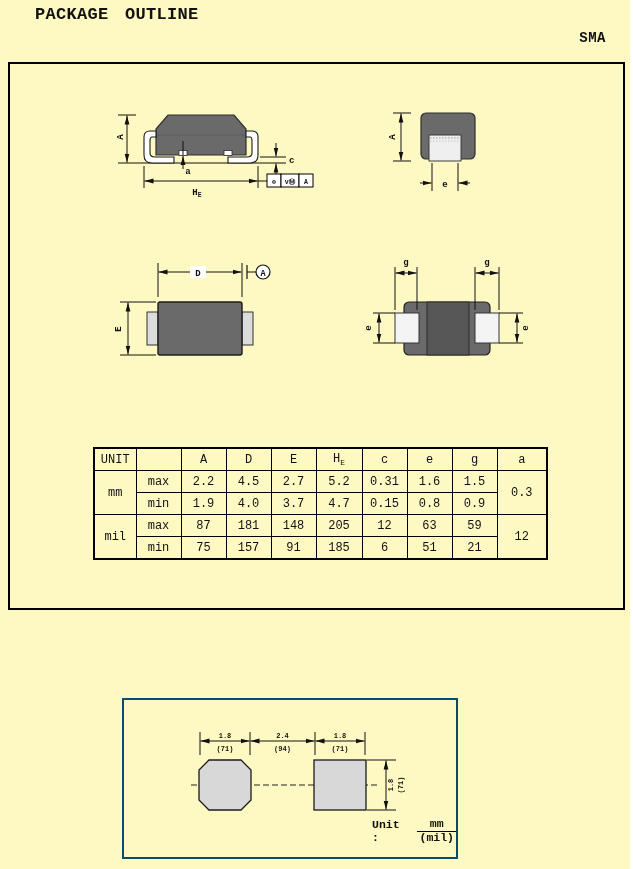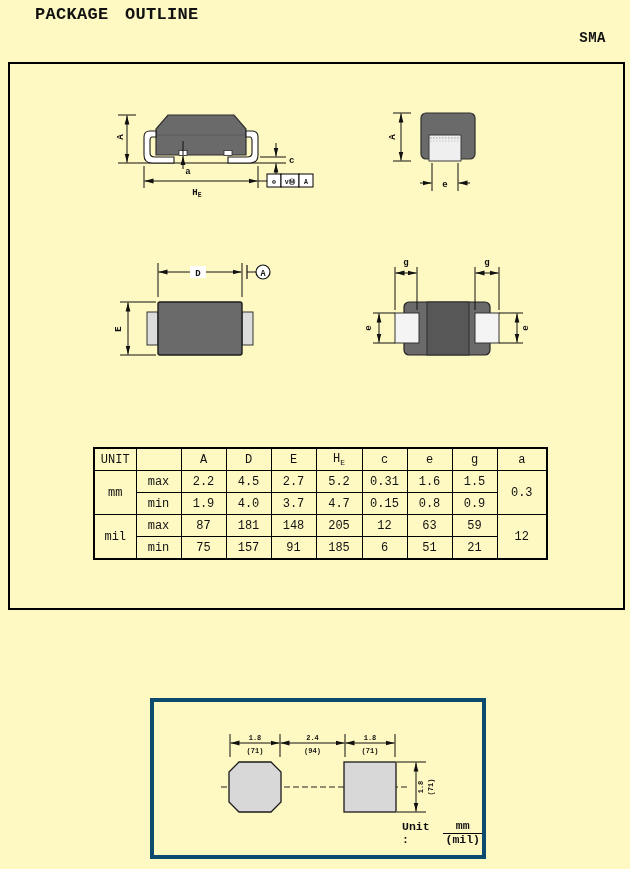--- a/index.html
+++ b/index.html
@@ -4,21 +4,21 @@
 <style>
   html,body{margin:0;padding:0;background:#fff;}
   #page{position:relative;width:630px;height:869px;background:#fef9c3;
         font-family:Liberation Mono, monospace;color:#111;overflow:hidden;}
   .abs{position:absolute;}
   #doc-title{left:35px;top:5px;font-size:17px;font-weight:bold;word-spacing:6px;letter-spacing:.3px;}
   #doc-subtitle{left:35px;top:28px;font-size:13.5px;font-weight:bold;}
   #pkg-name{left:520px;top:30px;width:86px;text-align:right;font-size:14px;font-weight:bold;letter-spacing:.5px;}
   #main-box{left:8px;top:62px;width:617px;height:548px;border:2px solid #000;box-sizing:border-box;}
   #pad-section-title{left:140px;top:663px;font-size:13.5px;font-weight:bold;}
-  #pad-box{left:150px;top:698px;width:336px;height:161px;border:4px solid #0c4a6e;box-sizing:border-box;}
+  #pad-box{left:122px;top:698px;width:336px;height:161px;border:2px solid #0c4a6e;box-sizing:border-box;}
   svg{display:block;}
   svg text{fill:#111;}
   .dim{font-size:9px;font-weight:bold;}
   .dim-sm{font-size:6.5px;font-weight:bold;}
   .dim-pad{font-size:7px;font-weight:bold;}
   line,path.band,polygon,rect.frame{stroke-linecap:butt;}
   
   #dim-table{border-collapse:collapse;border:2px solid #000;table-layout:fixed;}
   #dim-table td{border:1px solid #000;text-align:center;vertical-align:middle;
                 font-size:12px;padding:0;height:21px;}

